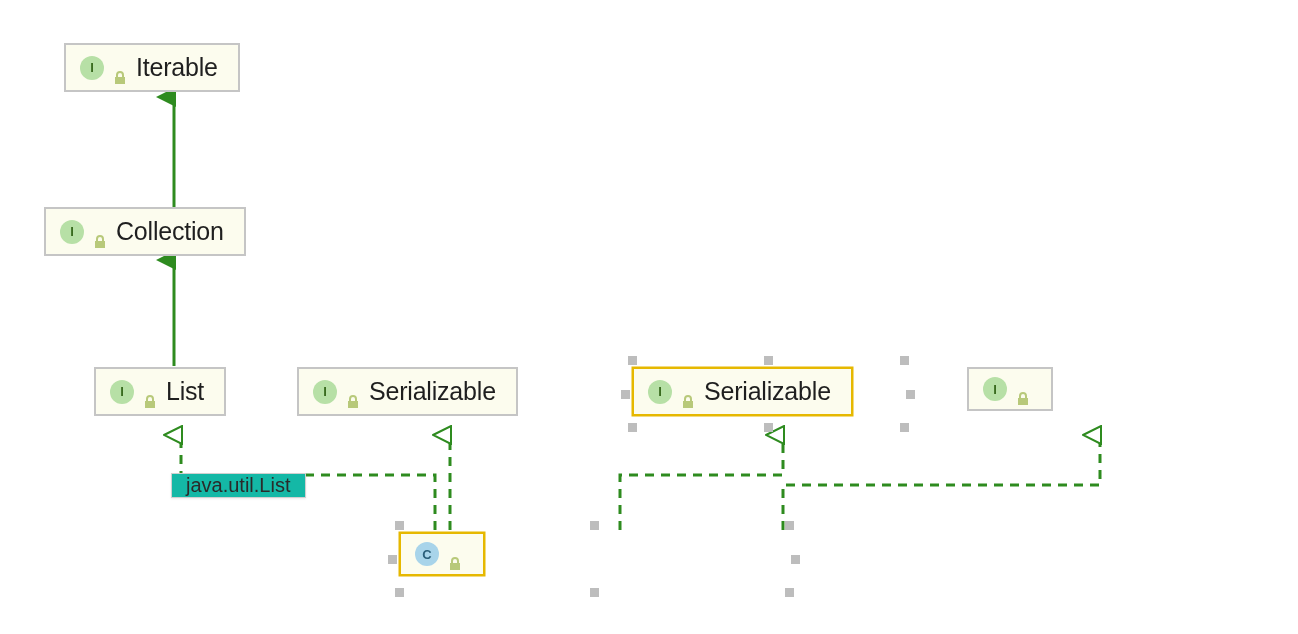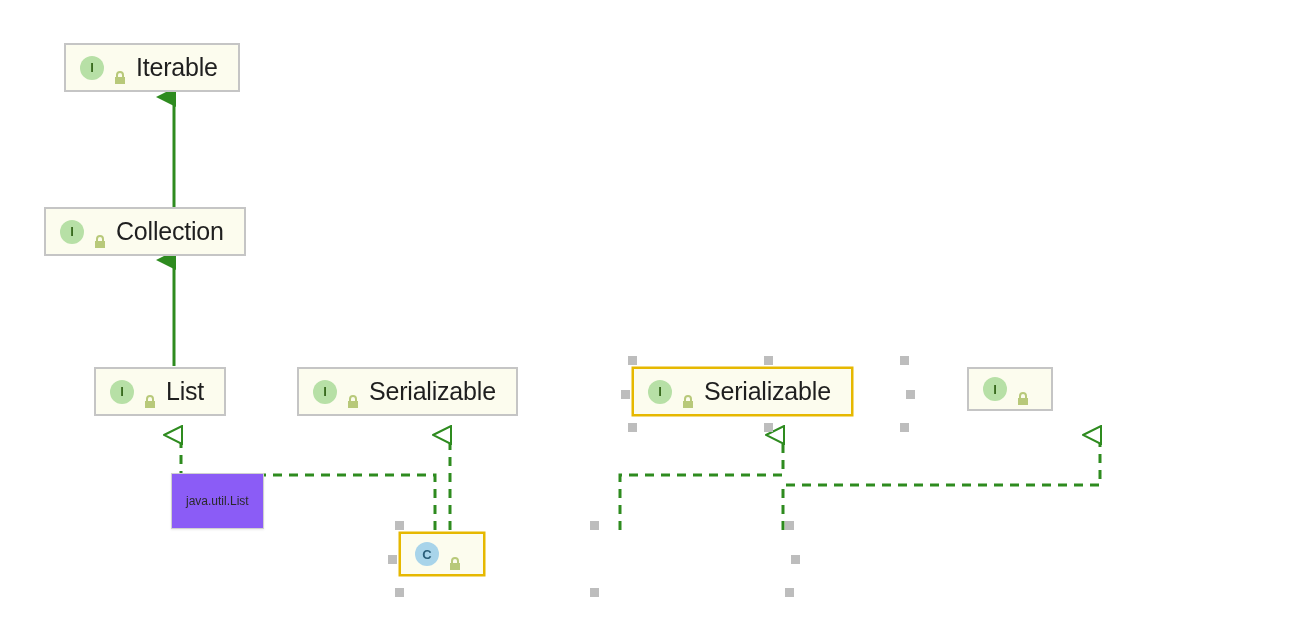--- a/index.html
+++ b/index.html
@@ -64,24 +64,24 @@
     width: 16px;
     height: 16px;
     display: inline-block;
   }
   .node-label {
     font-family: Liberation Sans, sans-serif;
     letter-spacing: -0.2px;
   }
   .tooltip {
     position: absolute;
-    background: #8b5cf6;
+    background: #14b8a6;
     border: 1px solid #d0d0d0;
-    padding: 20px 14px;
-    font-size: 12px;
+    padding: 0 14px;
+    font-size: 20px;
     font-family: Arial, Helvetica, sans-serif;
     color: #2a2a2a;
     box-shadow: 0 1px 2px rgba(0,0,0,0.08);
   }
   .sel-handle {
     position: absolute;
     width: 9px;
     height: 9px;
     background: #bdbdbd;
     pointer-events: none;

